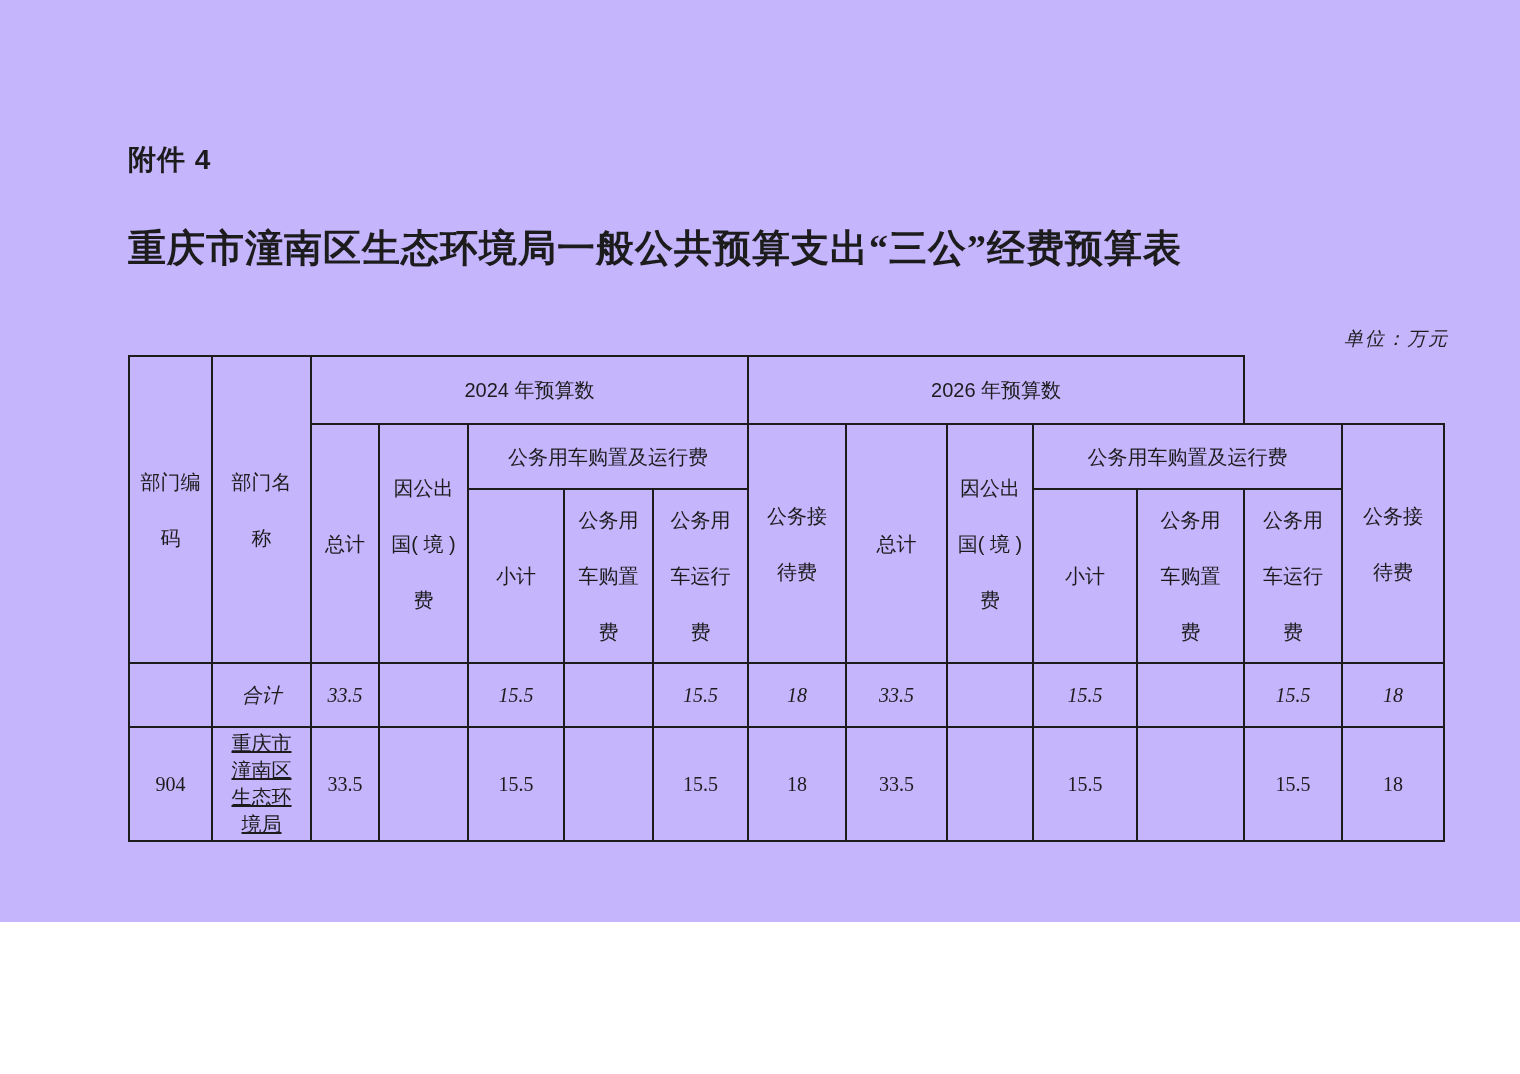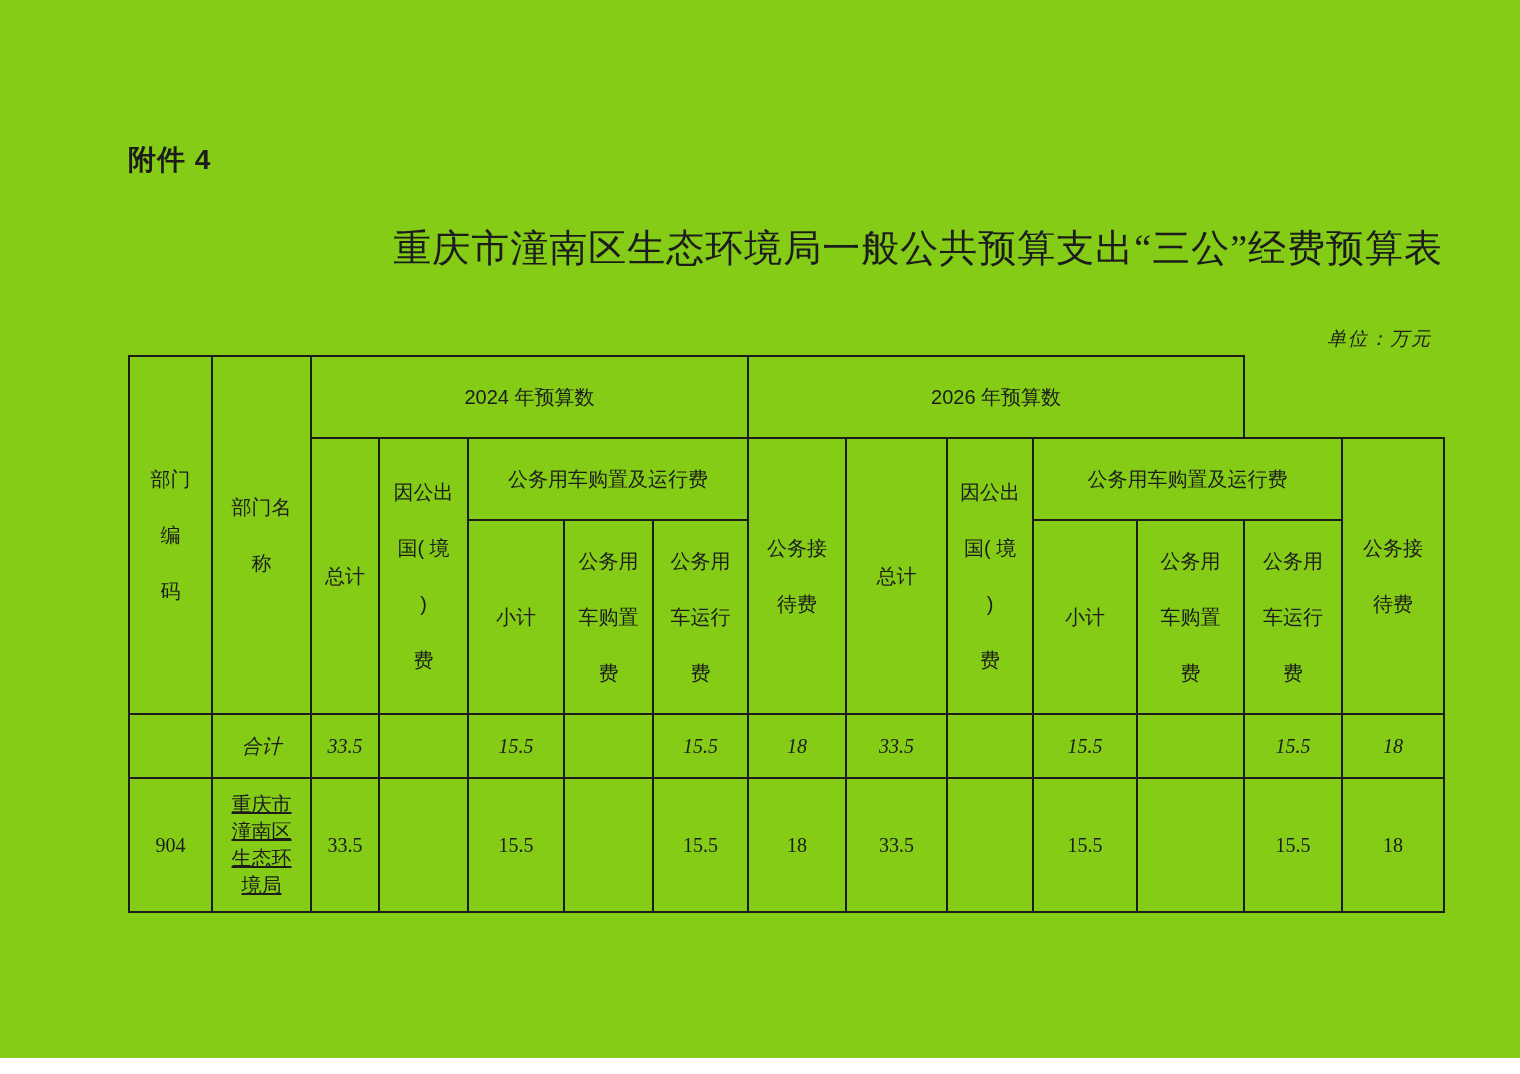--- a/index.html
+++ b/index.html
@@ -1,52 +1,52 @@
 <!DOCTYPE html>
 <html><head>
 <meta charset="utf-8">
 <style>
   * { margin:0; padding:0; box-sizing:border-box; }
   html,body { background:#ffffff; }
   .page {
     position:relative;
-    width:1520px; height:1058px;
-    background:#84cc16;
+    width:1520px; height:922px;
+    background:#c4b5fd;
     font-family:"Liberation Serif", serif;
     color:#1c1c1c;
     overflow:hidden;
   }
   .attachment {
     position:absolute; left:128px; top:141px;
     font-family:"Liberation Sans", sans-serif;
     font-weight:bold; font-size:28px; letter-spacing:1px;
   }
   .doc-title {
     position:absolute; left:128px; top:223px; width:1315px;
-    text-align:right;
+    text-align:left;
     font-family:"Liberation Serif", serif;
-    font-weight:normal; font-size:38px; letter-spacing:1px;
+    font-weight:bold; font-size:38px; letter-spacing:1px;
     white-space:nowrap;
   }
   .unit-note {
-    position:absolute; left:125px; top:326px; width:1307px;
+    position:absolute; left:142px; top:326px; width:1307px;
     text-align:right;
     font-family:"Liberation Serif", serif;
     font-style:italic; font-size:19px; letter-spacing:2px;
   }
   table.budget {
     position:absolute; left:128px; top:355px;
     width:1315px;
     border-collapse:collapse; table-layout:fixed;
   }
   table.budget th, table.budget td {
     border:2px solid #1c1c1c;
     text-align:center; vertical-align:middle;
     white-space:pre-line;
-    padding:12px;
+    padding:2px;
     overflow:hidden;
   }
   table.budget th {
     font-family:"Liberation Sans", sans-serif;
     font-weight:normal;
     font-size:20px; line-height:56px;
   }
   th.yr  { font-size:21px; line-height:normal; }
   th.tight { font-size:19px; line-height:25px; font-family:"Liberation Sans", sans-serif; }
   table.budget td {

